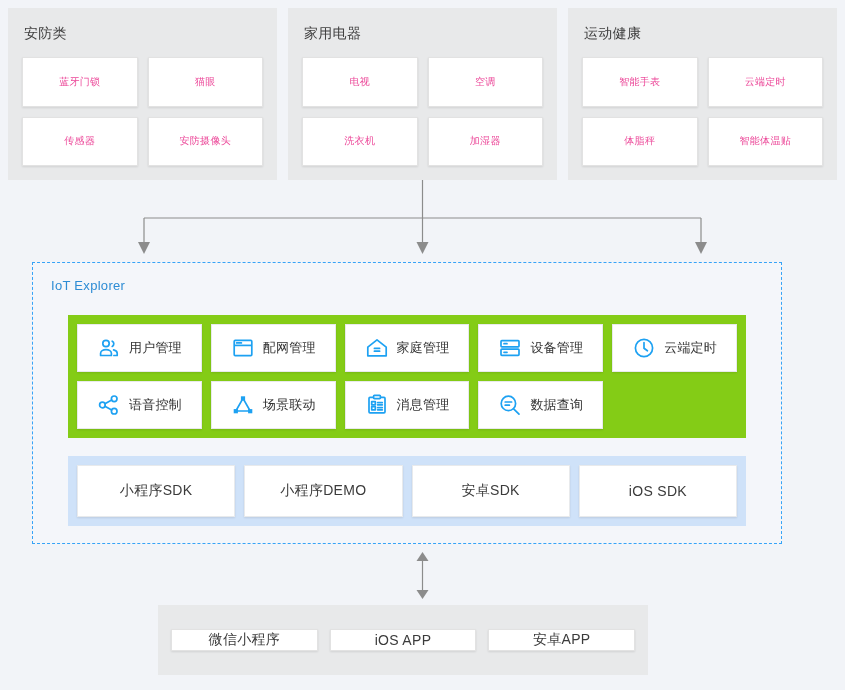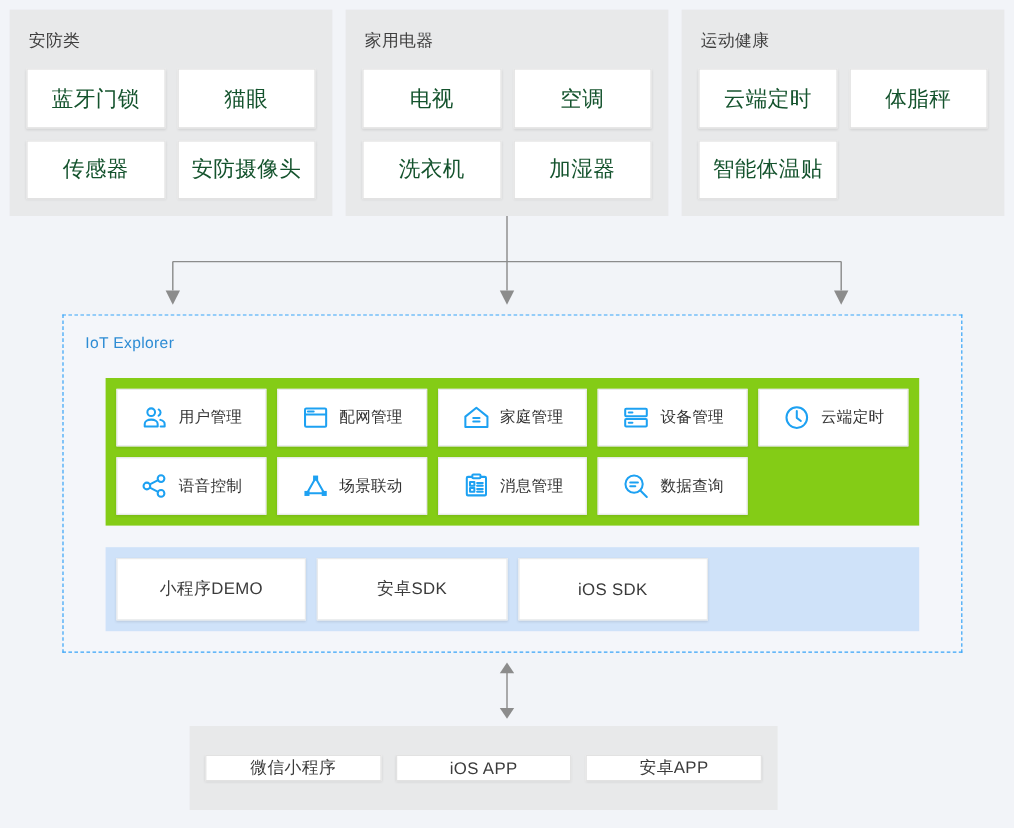--- a/index.html
+++ b/index.html
@@ -53,40 +53,40 @@
     flex: 1 1 auto;
   }
 
   .chip {
     background: #ffffff;
     border: 1px solid #e2e2e2;
     box-shadow: 0 1px 2px rgba(0,0,0,.10);
     display: flex;
     align-items: center;
     justify-content: center;
-    font-size: 18px;
-    color: #14532d;
+    font-size: 10px;
+    color: #ec4899;
     min-height: 46px;
     letter-spacing: .3px;
     text-align: right;
   }
 
   
   .connector-top {
     position: absolute;
     left: 0;
     top: 180px;
     width: 845px;
     height: 82px;
   }
 
   
   .explorer {
     position: absolute;
-    left: 52px;
+    left: 32px;
     top: 262px;
     width: 750px;
     height: 282px;
     border: 1px dashed #36a3f7;
     background: #f4f6fa;
   }
 
   .explorer-title {
     font-size: 13px;
     color: #2d8cd4;
@@ -221,20 +221,21 @@
         <div class="chip">电视</div>
         <div class="chip">空调</div>
         <div class="chip">洗衣机</div>
         <div class="chip">加湿器</div>
       </div>
     </div>
 
     <div class="category-panel">
       <div class="category-title">运动健康</div>
       <div class="chip-grid">
+        <div class="chip">智能手表</div>
         <div class="chip">云端定时</div>
         <div class="chip">体脂秤</div>
         <div class="chip">智能体温贴</div>
       </div>
     </div>
 
   </div>
 
   <svg class="connector-top" viewBox="0 0 845 82">
     <g stroke="#8c8c8c" stroke-width="1.2" fill="none">
@@ -366,20 +367,21 @@
             </svg>
           </span>
           <span class="feature-label">数据查询</span>
         </div>
 
       </div>
     </div>
 
     <div class="sdk-band">
       <div class="sdk-grid">
+        <div class="sdk-card">小程序SDK</div>
         <div class="sdk-card">小程序DEMO</div>
         <div class="sdk-card">安卓SDK</div>
         <div class="sdk-card">iOS SDK</div>
       </div>
     </div>
 
   </div>
 
   <svg class="connector-bottom" viewBox="0 0 845 62">
     <line x1="422.5" y1="15" x2="422.5" y2="48" stroke="#8c8c8c" stroke-width="1.2"></line>

